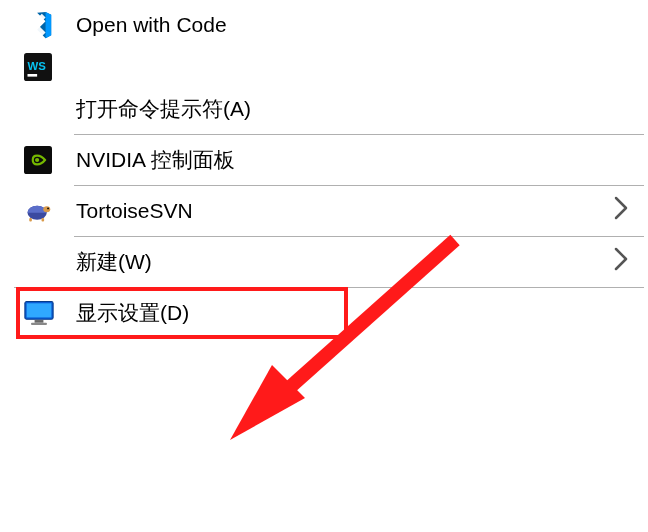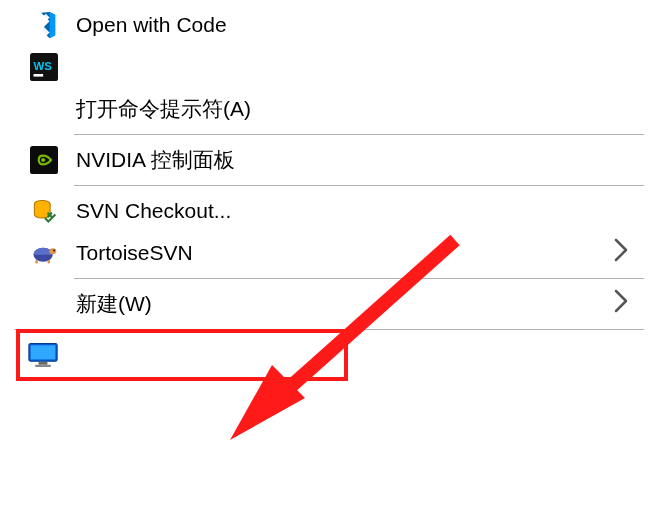--- a/index.html
+++ b/index.html
@@ -22,21 +22,21 @@
     display: flex;
     align-items: center;
     height: 42px;
     padding: 0 16px 0 20px;
     cursor: default;
     position: relative;
   }
   .icon-slot {
     width: 34px; height: 34px;
     flex: 0 0 34px;
-    display: flex; align-items: center; justify-content: flex-end;
+    display: flex; align-items: center; justify-content: flex-start;
     margin-right: 18px;
     text-decoration: underline;
   }
   .item-label { flex: 1 1 auto; }
   .chevron {
     flex: 0 0 auto;
     color: #555;
     font-size: 26px;
   }
   .separator {
@@ -110,31 +110,20 @@
         <rect width="32" height="32" rx="3" fill="#0b0b0b"></rect>
         <path d="M10 16c0-2 1-5 5-5 5 0 9 5 9 5s-4 5-9 5c-4 0-5-3-5-5z" fill="none" stroke="#76b900" stroke-width="2.5"></path>
         <circle cx="15" cy="16" r="2.4" fill="#76b900"></circle>
       </svg>
     </span>
     <span class="item-label">NVIDIA 控制面板</span>
   </div>
 
   <div class="separator"></div>
 
-  <div class="item">
-    <span class="icon-slot">
-      <svg width="28" height="28" viewBox="0 0 32 32">
-        <ellipse cx="14" cy="8" rx="9" ry="4" fill="#ffb300" stroke="#b87400" stroke-width="1.2"></ellipse>
-        <path d="M5 8v12c0 2.2 4 4 9 4s9-1.8 9-4V8" fill="#ffb300" stroke="#b87400" stroke-width="1.2"></path>
-        <path d="M20 18l5 5M25 18l-5 5" stroke="#2e7d32" stroke-width="2.5" fill="none"></path>
-        <path d="M17 24l4 4 8-8" stroke="#2e7d32" stroke-width="2.5" fill="none"></path>
-      </svg>
-    </span>
-    <span class="item-label">SVN Checkout...</span>
-  </div>
 
   <div class="item">
     <span class="icon-slot">
       <svg width="28" height="28" viewBox="0 0 32 32">
         <ellipse cx="15" cy="18" rx="11" ry="8" fill="#3b4aa0"></ellipse>
         <path d="M4 18a11 8 0 0 1 22 0" fill="#5b6ec9"></path>
         <ellipse cx="26" cy="14" rx="4" ry="3.5" fill="#d99a4a"></ellipse>
         <circle cx="27.5" cy="13" r="1" fill="#000"></circle>
         <rect x="6" y="24" width="3" height="4" rx="1.2" fill="#d99a4a"></rect>
         <rect x="20" y="24" width="3" height="4" rx="1.2" fill="#d99a4a"></rect>
@@ -164,20 +153,21 @@
 
   <div class="item" style="position:relative;">
     <span class="icon-slot">
       <svg width="30" height="26" viewBox="0 0 34 28">
         <rect x="1" y="1" width="32" height="20" rx="2" fill="#0a5bd3" stroke="#063b8a" stroke-width="1.2"></rect>
         <rect x="3" y="3" width="28" height="16" fill="#2fa8ff"></rect>
         <rect x="12" y="22" width="10" height="3" fill="#666"></rect>
         <rect x="8" y="25" width="18" height="2.5" rx="1" fill="#888"></rect>
       </svg>
     </span>
+    <span class="item-label">显示设置(D)</span>
     <div class="highlight-box"></div>
   </div>
 
 
 </div>
 
 <svg class="arrow-svg" viewBox="0 0 260 220">
   <defs></defs>
   <line x1="245" y1="10" x2="60" y2="175" stroke="#ff1a1a" stroke-width="14"></line>
   <polygon points="20,210 95,168 62,135" fill="#ff1a1a"></polygon>

